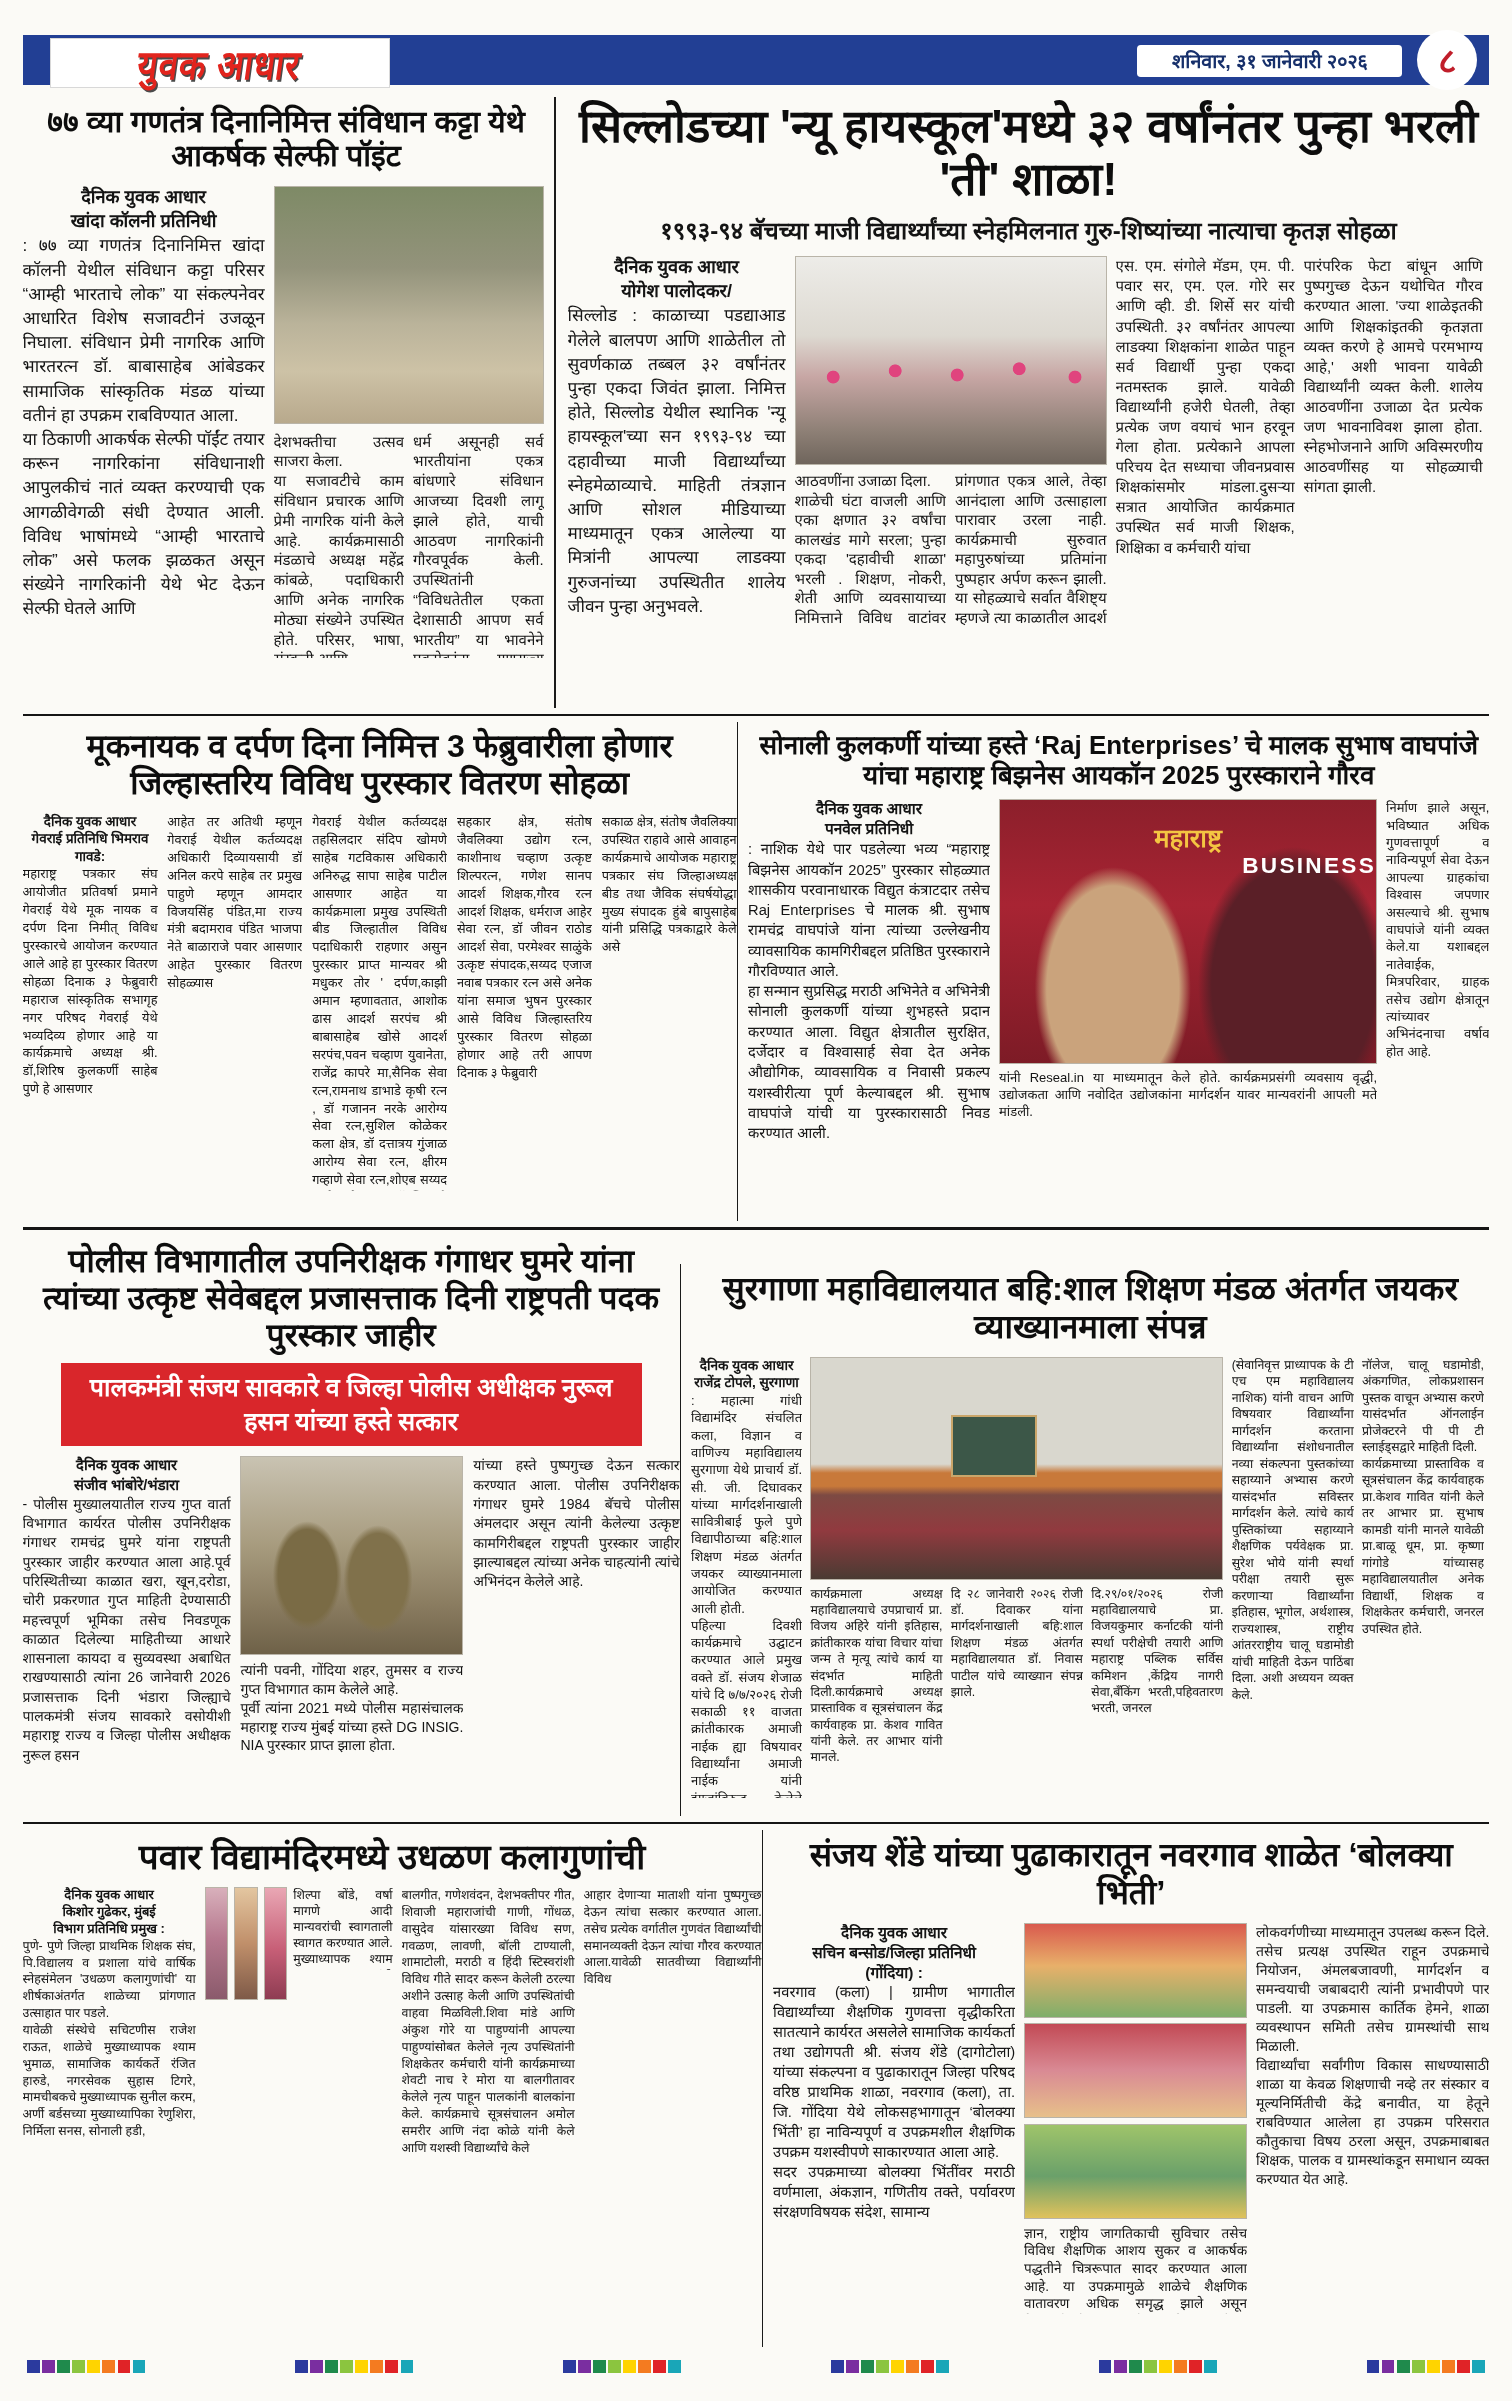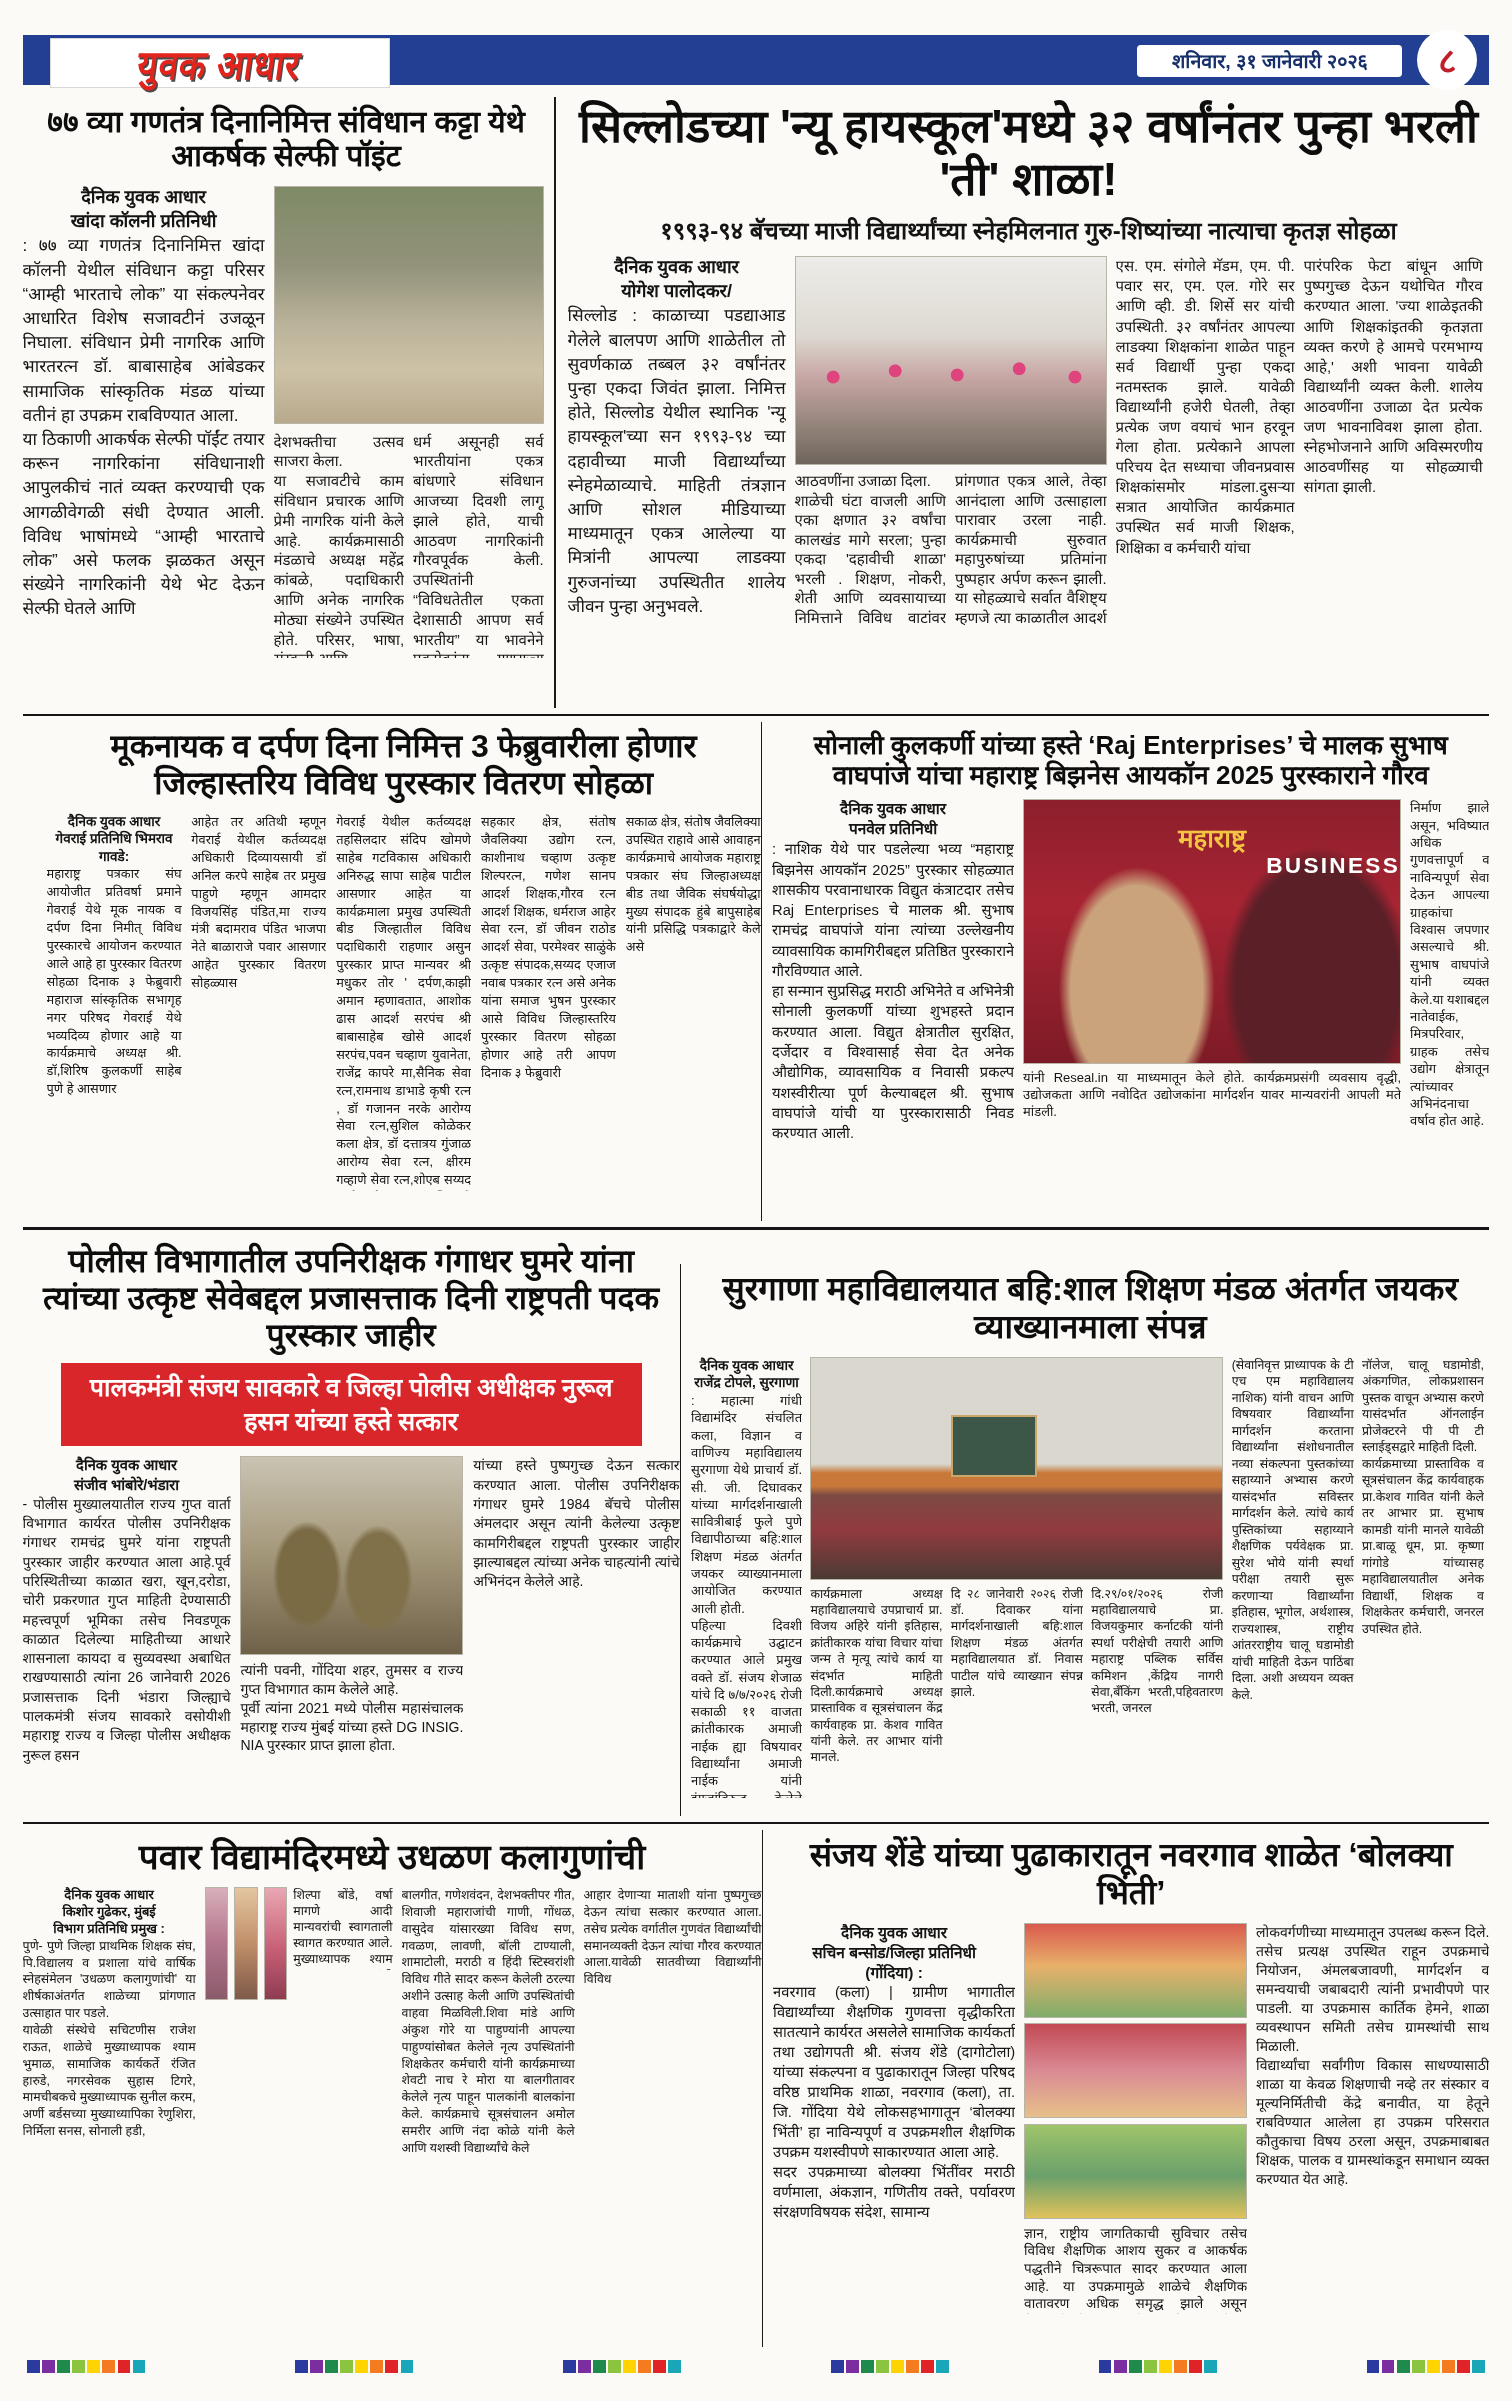--- a/index.html
+++ b/index.html
@@ -48,21 +48,21 @@
       radial-gradient(circle 6.8px at 52% 57%,#e0447e 0 6px,transparent 6.8px),
       radial-gradient(circle 6.8px at 72% 54%,#e0447e 0 6px,transparent 6.8px),
       radial-gradient(circle 6.8px at 90% 58%,#e0447e 0 6px,transparent 6.8px),
       linear-gradient(180deg,#edece8 0%,#ddd9d1 38%,#c7a6a4 58%,#8e8076 84%,#6f655c 100%); }
   .k-minis { display:flex; gap:9px; margin-top:6px; height:155px; }
   .k-minis .col { flex:1; font-size:15px; line-height:1.30; }
   .k-colB,.k-colC { width:179px; font-size:15px; line-height:1.34; }
 
   
   .band2 { height:499px; }
-  .art-awards { width:714px;margin-left:24px; }
+  .art-awards { width:714px; }
   .art-awards .hl { font-size:32px; margin:6px 0 10.5px; }
   .a-cols { display:flex; gap:9.8px; height:378px; }
   .a-col { flex:1; font-size:12.8px; line-height:1.40; }
   .art-raj { flex:1; border-left:1.5px solid #1a1a1a; padding-left:10.5px; }
   .art-raj .hl { font-size:26px; margin:7.5px 0 9px; }
   .r-content { display:flex; gap:9px; height:390px; }
   .r-col1 { width:242px; font-size:14.7px; line-height:1.38; }
   .r-mid { width:378px; }
   .photo-raj { height:265px; position:relative; background:
       radial-gradient(ellipse 136px 196px at 78% 70%,#5a1f27 0 60%,transparent 70%),

